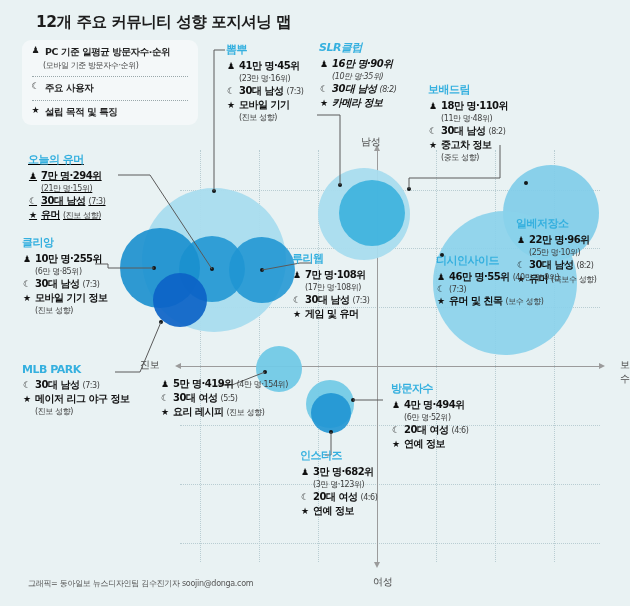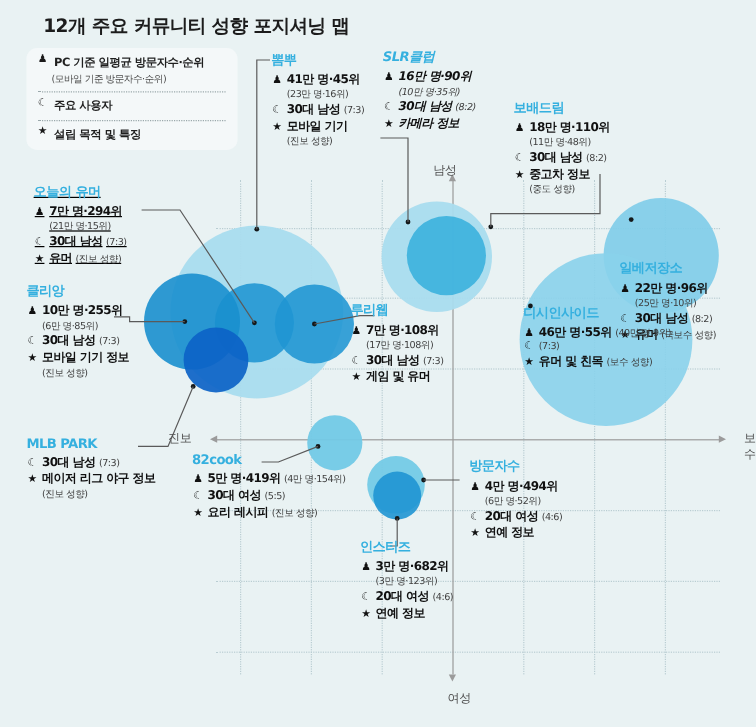--- a/index.html
+++ b/index.html
@@ -346,21 +346,20 @@
         <span class="co-small">(7:3)</span>
       </div>
     <div class="co-line">
         <span class="co-ic">★</span>
         <span class="co-main">메이저 리그 야구 정보</span>
       </div>
     <div class="co-sub">(진보 성향)</div>
   </div>
 
   <div class="callout" style="left:160px;top:377px;">
-    <div class="co-name">82cook</div>
     <div class="co-line">
         <span class="co-ic">♟</span>
         <span class="co-main">5만 명·419위</span>
         <span class="co-small">(4만 명·154위)</span>
       </div>
     <div class="co-line">
         <span class="co-ic">☾</span>
         <span class="co-main">30대 여성</span>
         <span class="co-small">(5:5)</span>
       </div>
@@ -400,14 +399,15 @@
         <span class="co-ic">☾</span>
         <span class="co-main">20대 여성</span>
         <span class="co-small">(4:6)</span>
       </div>
     <div class="co-line">
         <span class="co-ic">★</span>
         <span class="co-main">연예 정보</span>
       </div>
   </div>
 
+  <div class="credit">그래픽= 동아일보 뉴스디자인팀 김수진기자 soojin@donga.com</div>
 
 </div>
 
 </body></html>

